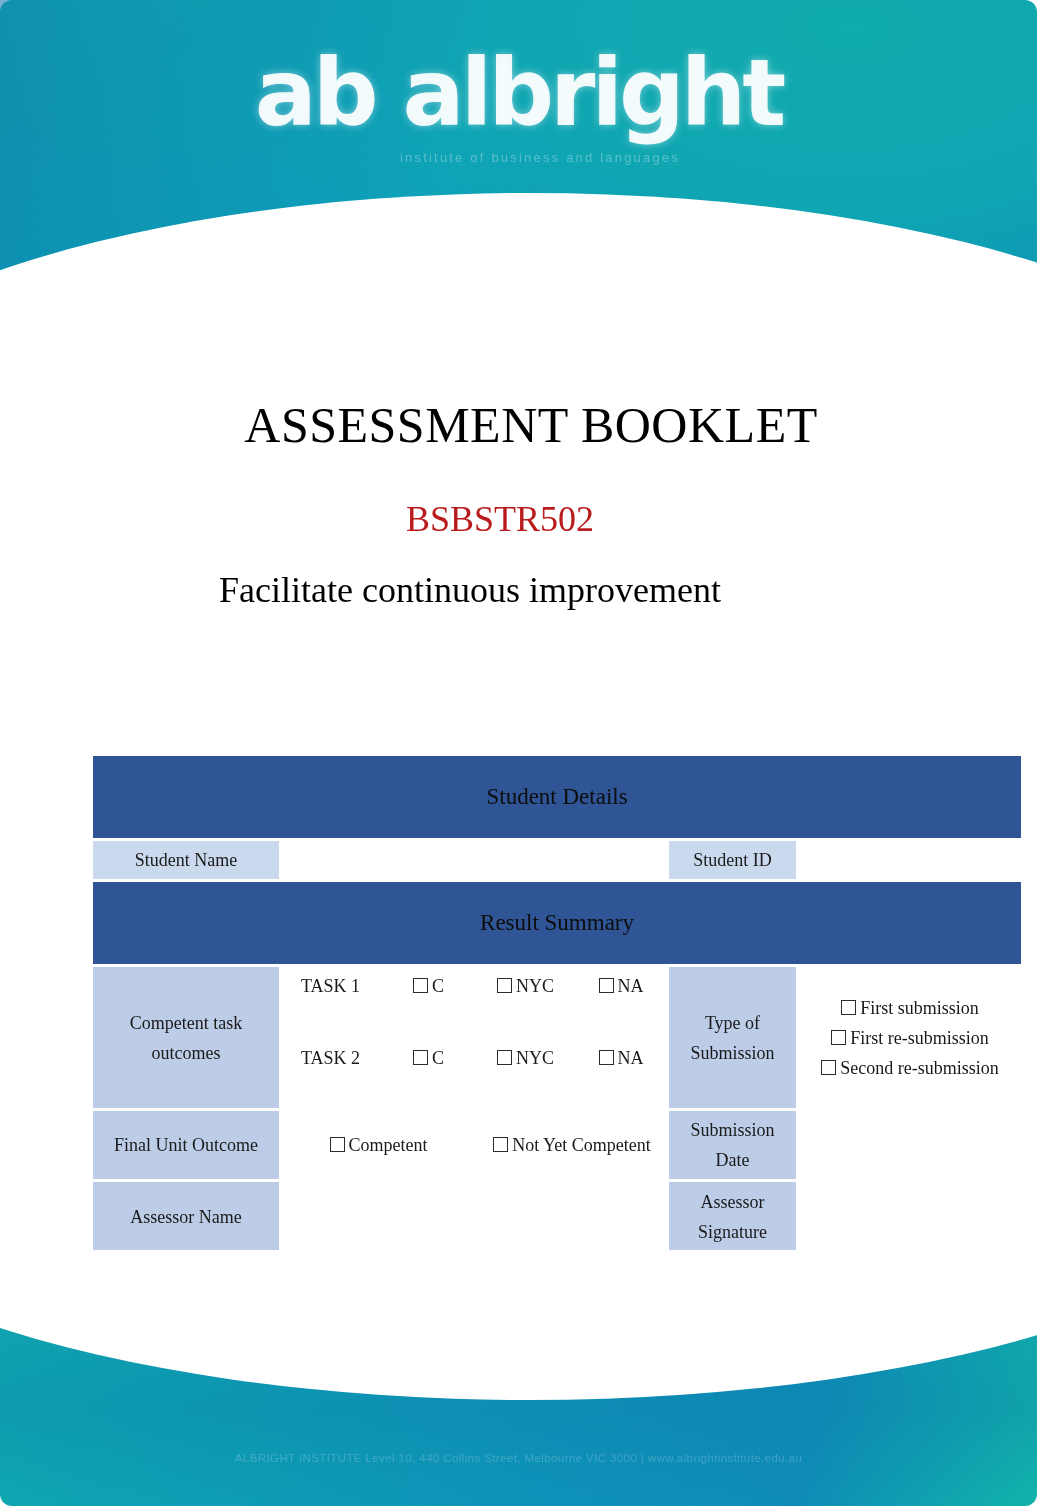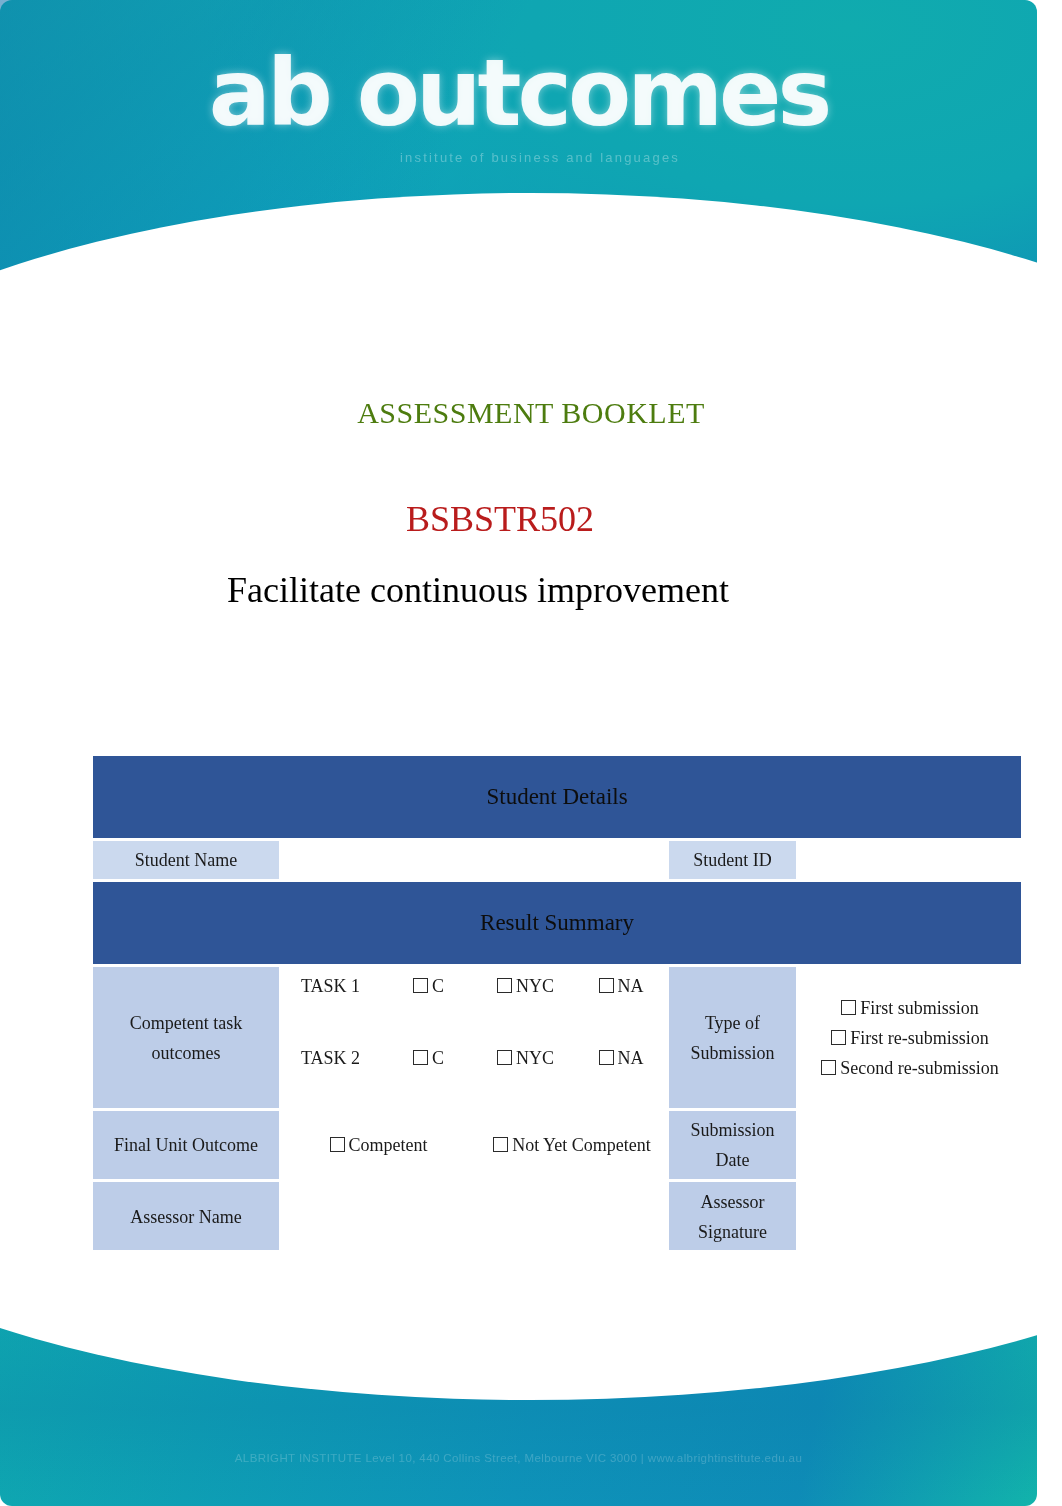--- a/index.html
+++ b/index.html
@@ -57,32 +57,32 @@
     font-size:13px;
     letter-spacing:2.2px;
     color:rgba(255,255,255,0.30);
     padding-left:43px;
   }
 
   
   .doc-title{
     position:absolute;left:0;top:396px;width:1062px;
     text-align:center;
-    font-size:30px;
-    color:#4d7c0f;
+    font-size:50px;
+    color:#000000;
     letter-spacing:0.5px;
   }
   .unit-code{
     position:absolute;left:0;top:498px;width:1000px;
     text-align:center;
     font-size:36px;
     color:#b91c1c;
   }
   .unit-name{
-    position:absolute;left:16px;top:563px;width:924px;
+    position:absolute;left:8px;top:563px;width:924px;
     text-align:center;
     font-size:36px;
     color:#000000;
     line-height:55px;
   }
 
   
   .tbl{
     position:absolute;left:90px;top:753px;
     width:928px;
@@ -158,21 +158,21 @@
   }
   .footer-text div{ white-space:nowrap; overflow:hidden; text-overflow:clip; }
 </style>
 </head>
 <body>
 
 <div class="header-banner">
   <div class="header-fill"></div>
   <div class="header-wedge"></div>
   <div class="logo-wrap">
-    <div class="logo-mark">ab outcomes</div>
+    <div class="logo-mark">ab albright</div>
     <div class="logo-tagline">institute of business and languages</div>
   </div>
   <div class="header-cut"></div>
 </div>
 
 <div class="doc-title">ASSESSMENT BOOKLET</div>
 <div class="unit-code">BSBSTR502</div>
 <div class="unit-name">Facilitate continuous improvement</div>
 
 <table class="tbl">

